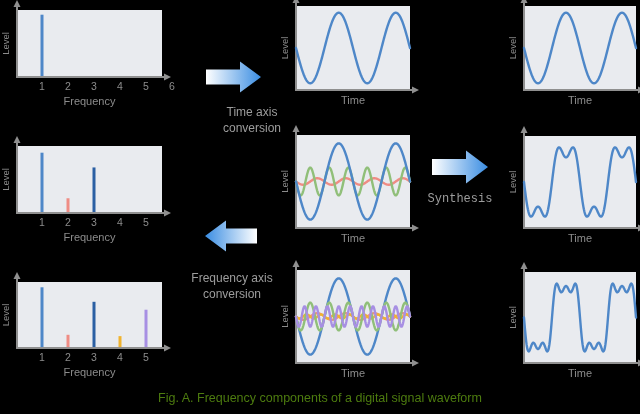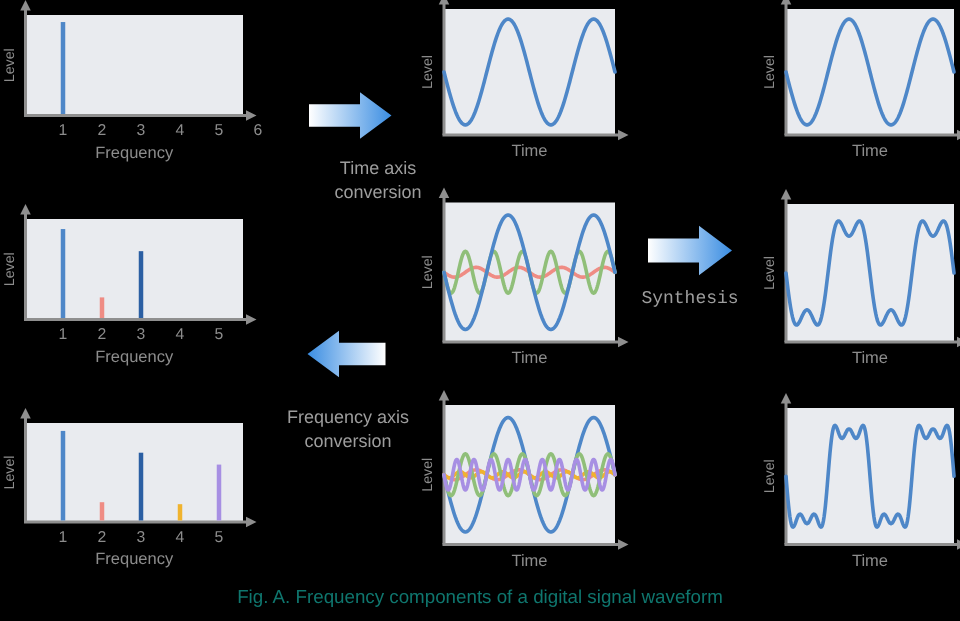--- a/index.html
+++ b/index.html
@@ -7,21 +7,21 @@
     position:relative;width:640px;height:414px;background:#000;overflow:hidden;
     font-family:"Liberation Sans",sans-serif;
   }
   #scene{position:absolute;left:0;top:0;}
   svg text{font-family:"Liberation Sans",sans-serif;fill:#8c8c8c;}
   .flow-label{
     position:absolute;text-align:center;color:#9d9d9d;font-size:12px;line-height:16px;
   }
   .caption{
     position:absolute;left:0;top:391px;width:640px;text-align:center;
-    color:#0f766e;font-size:12.5px;
+    color:#4d7c0f;font-size:12.5px;
   }
 </style>
 </head>
 <body>
 
 <div id="stage">
   <svg id="scene" width="640" height="414">
     <defs>
       <linearGradient id="gradR" x1="0%" y1="0%" x2="100%" y2="0%">
         <stop offset="0%" stop-color="#ffffff"></stop>

